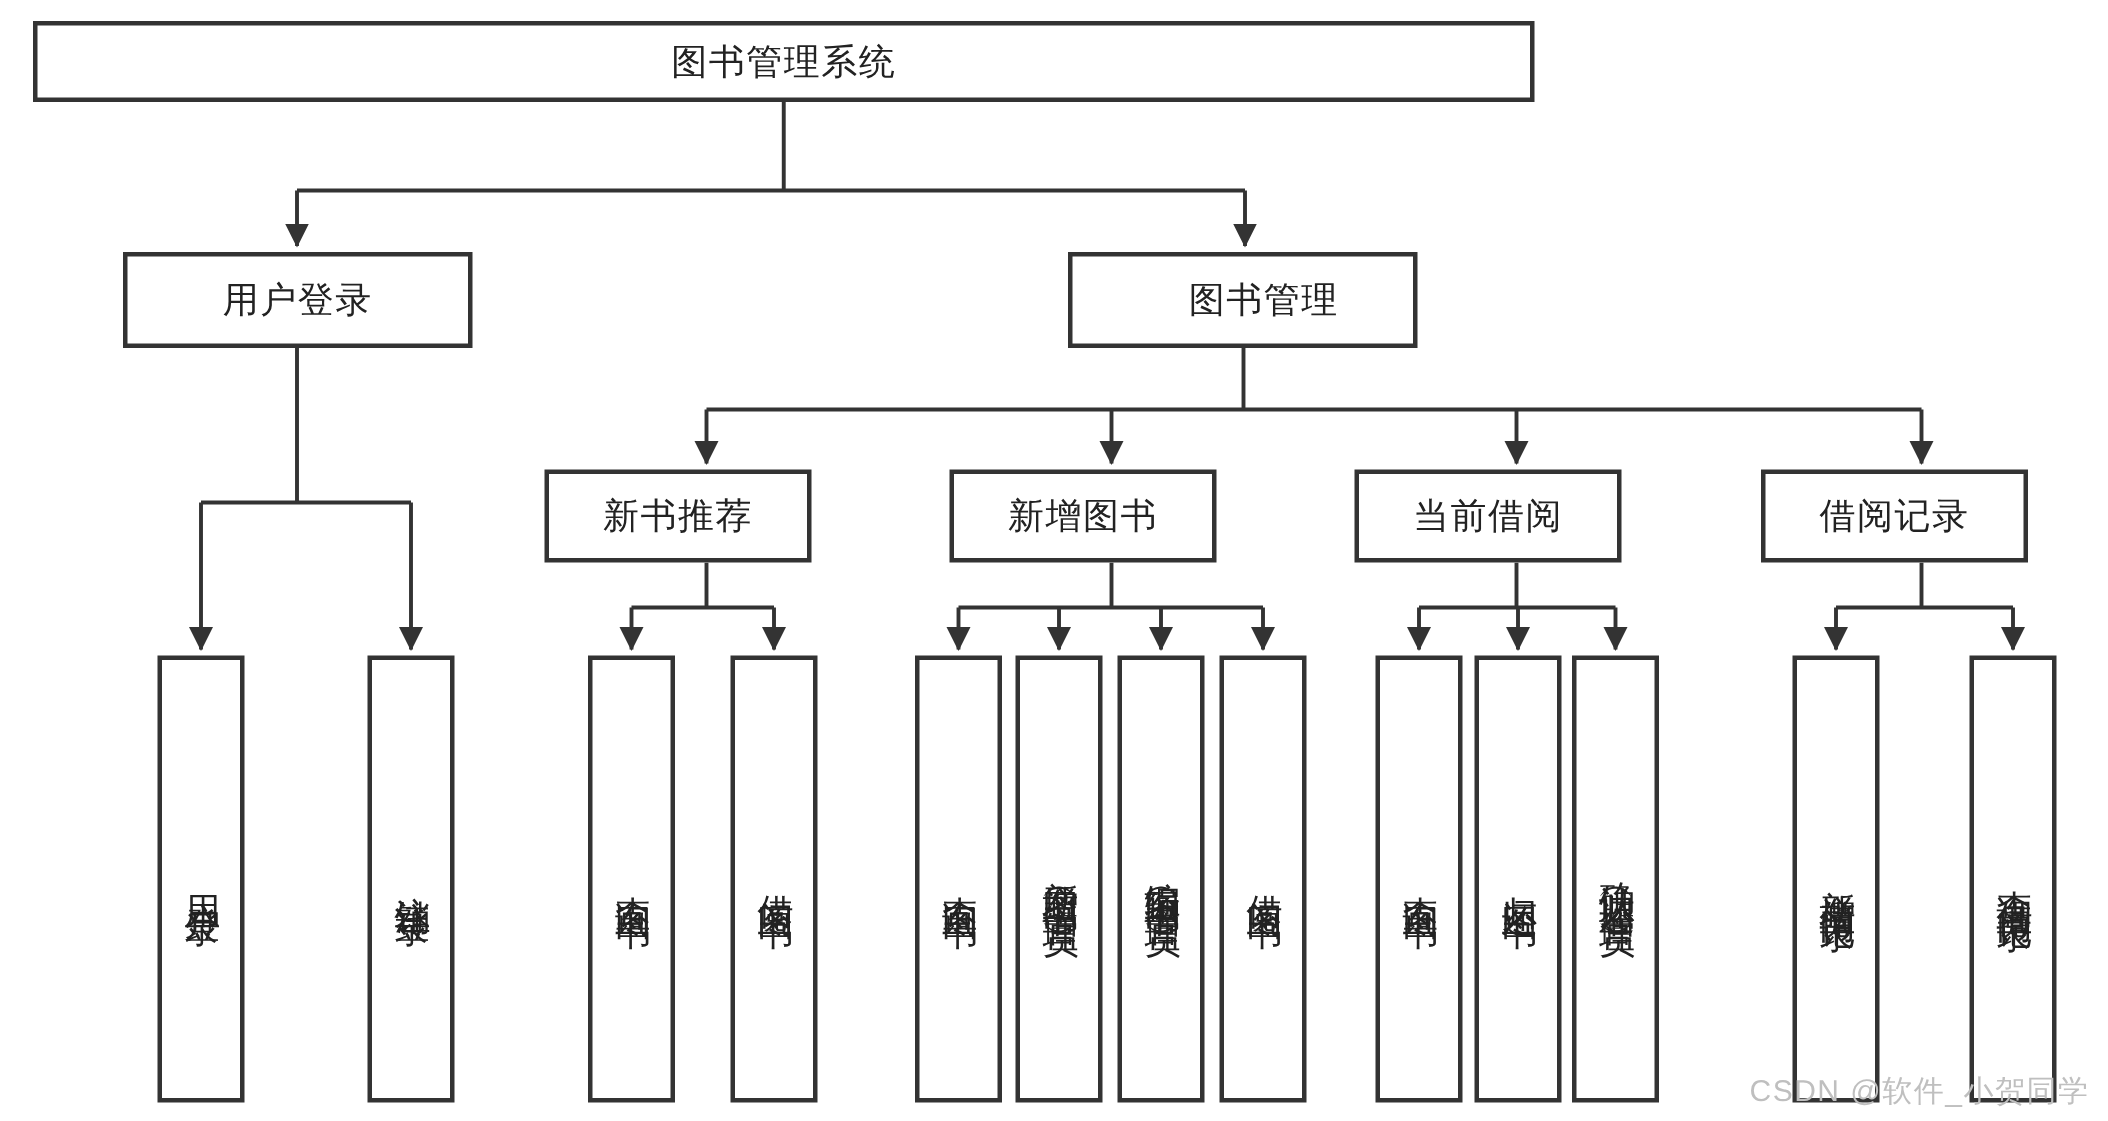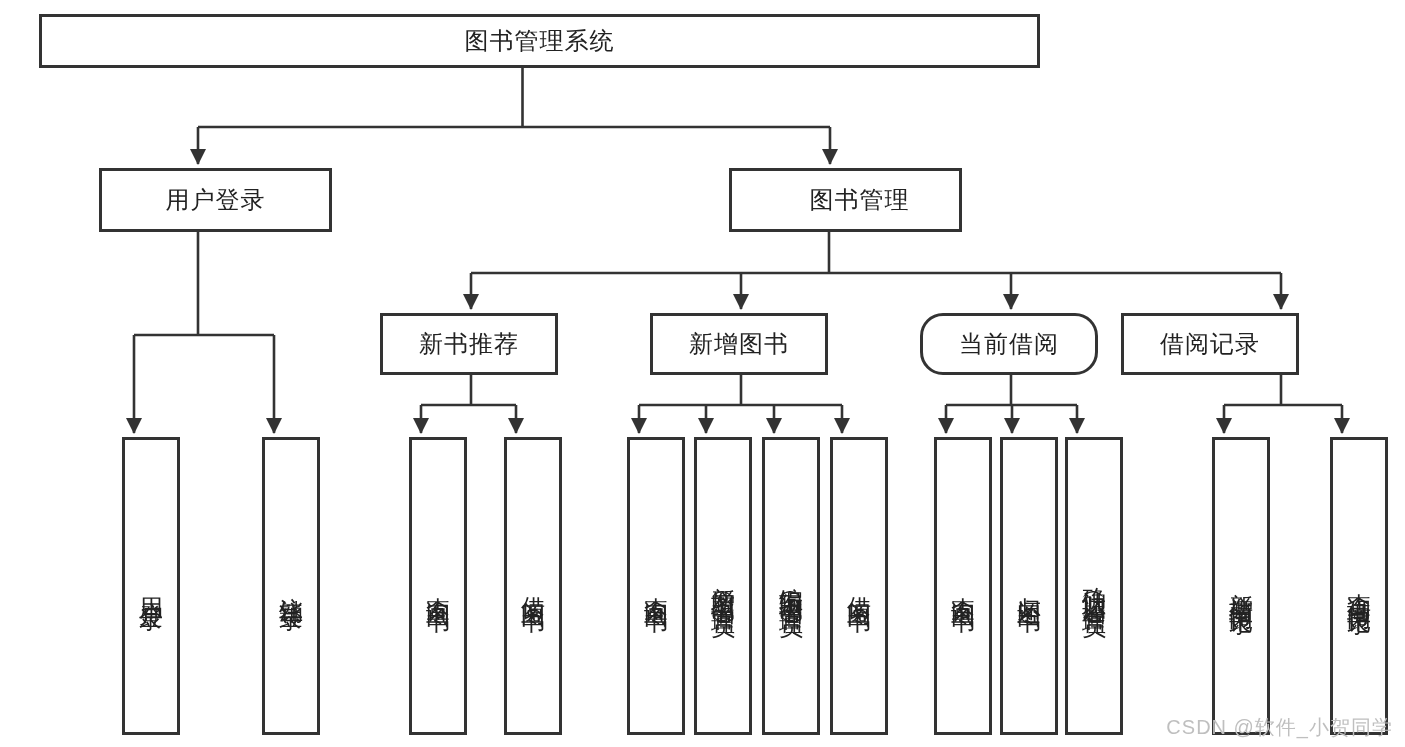--- a/index.html
+++ b/index.html
@@ -23,43 +23,42 @@
   }
   .box {
     position: absolute;
     box-sizing: border-box;
     border: 3px solid #333333;
     background: #ffffff;
     display: flex;
     align-items: center;
     justify-content: center;
     color: #222222;
-    margin-left: 17px;
   }
   .h-label {
     font-size: 24px;
     letter-spacing: 1px;
     white-space: nowrap;
   }
   .v-label {
     writing-mode: vertical-rl;
     text-orientation: mixed;
     font-size: 24px;
     letter-spacing: 4px;
     line-height: 1;
     white-space: nowrap;
   }
   .root-box   { left: 22px;  top: 14px;  width: 1001px; height: 54px; }
   .lvl2-user  { left: 82px;  top: 168px; width: 233px;  height: 64px; }
   .lvl2-books { left: 712px; top: 168px; width: 233px;  height: 64px; padding-left: 28px; }
   .lvl3 { top: 313px; width: 178px; height: 62px; }
   .lvl3-nb { left: 363px; }
   .lvl3-bb { left: 633px; }
-  .lvl3-cb { left: 903px; border-radius: 23px; }
-  .lvl3-br { left: 1104px; }
+  .lvl3-cb { left: 903px; }
+  .lvl3-br { left: 1174px; }
   .leaf { top: 437px; width: 58px; height: 298px; }
   .leaf-1  { left: 105px; }
   .leaf-2  { left: 245px; }
   .leaf-3  { left: 392px; }
   .leaf-4  { left: 487px; }
   .leaf-5  { left: 610px; }
   .leaf-6  { left: 677px; }
   .leaf-7  { left: 745px; }
   .leaf-8  { left: 813px; }
   .leaf-9  { left: 917px; }

